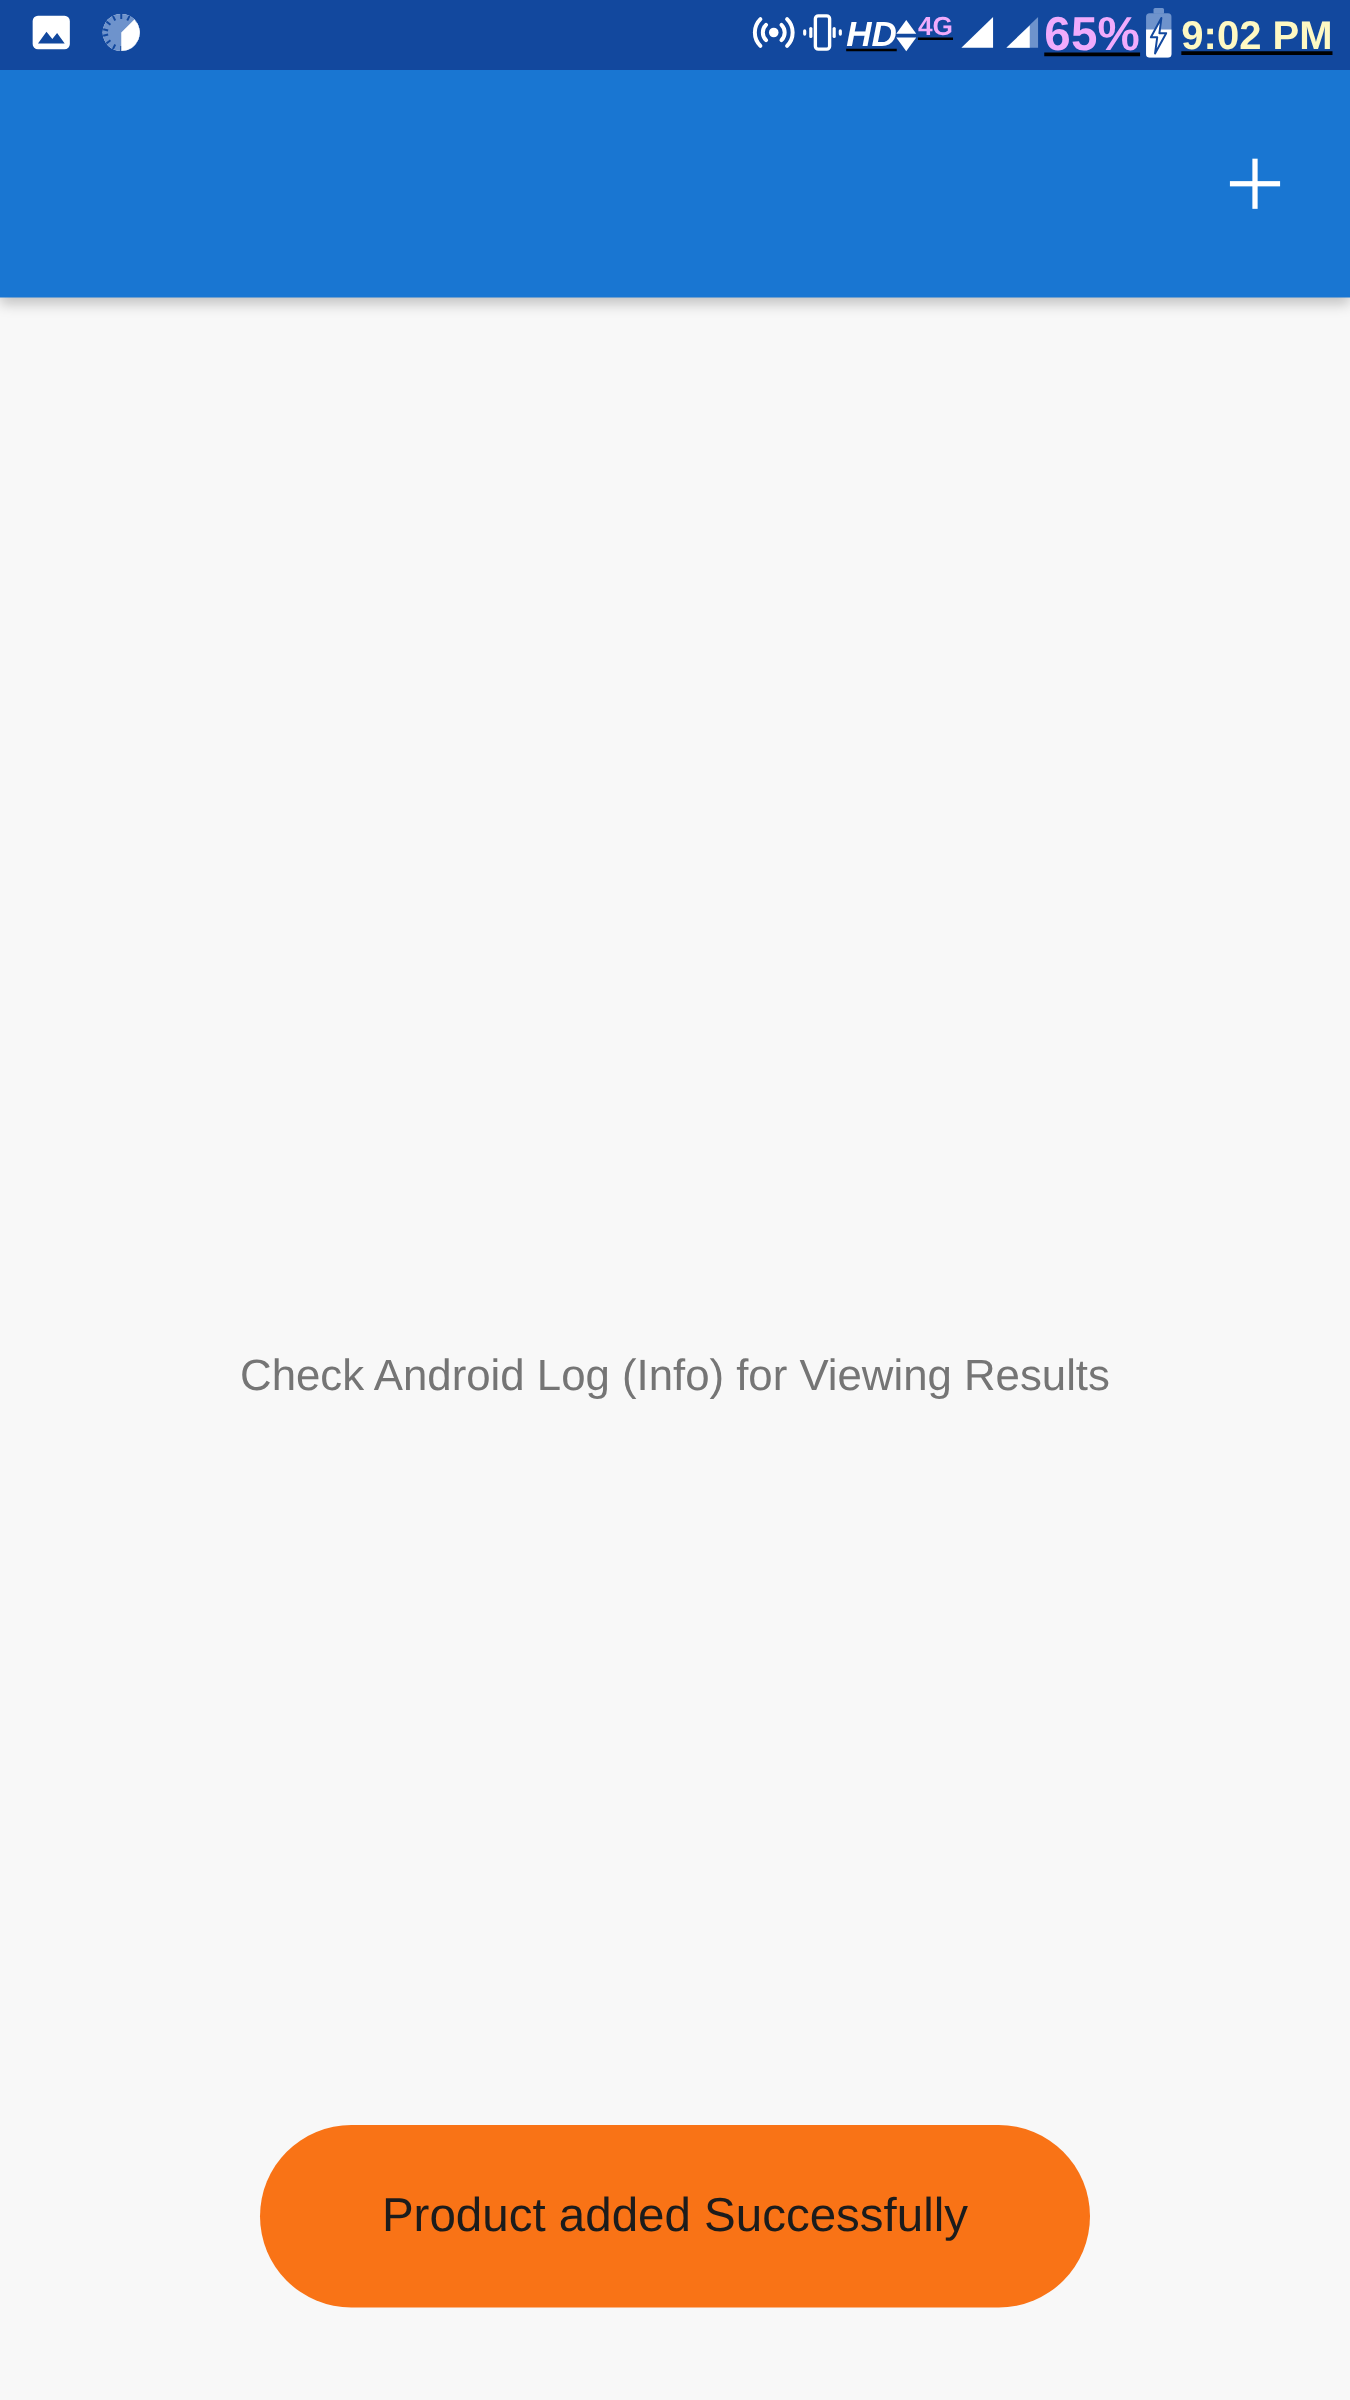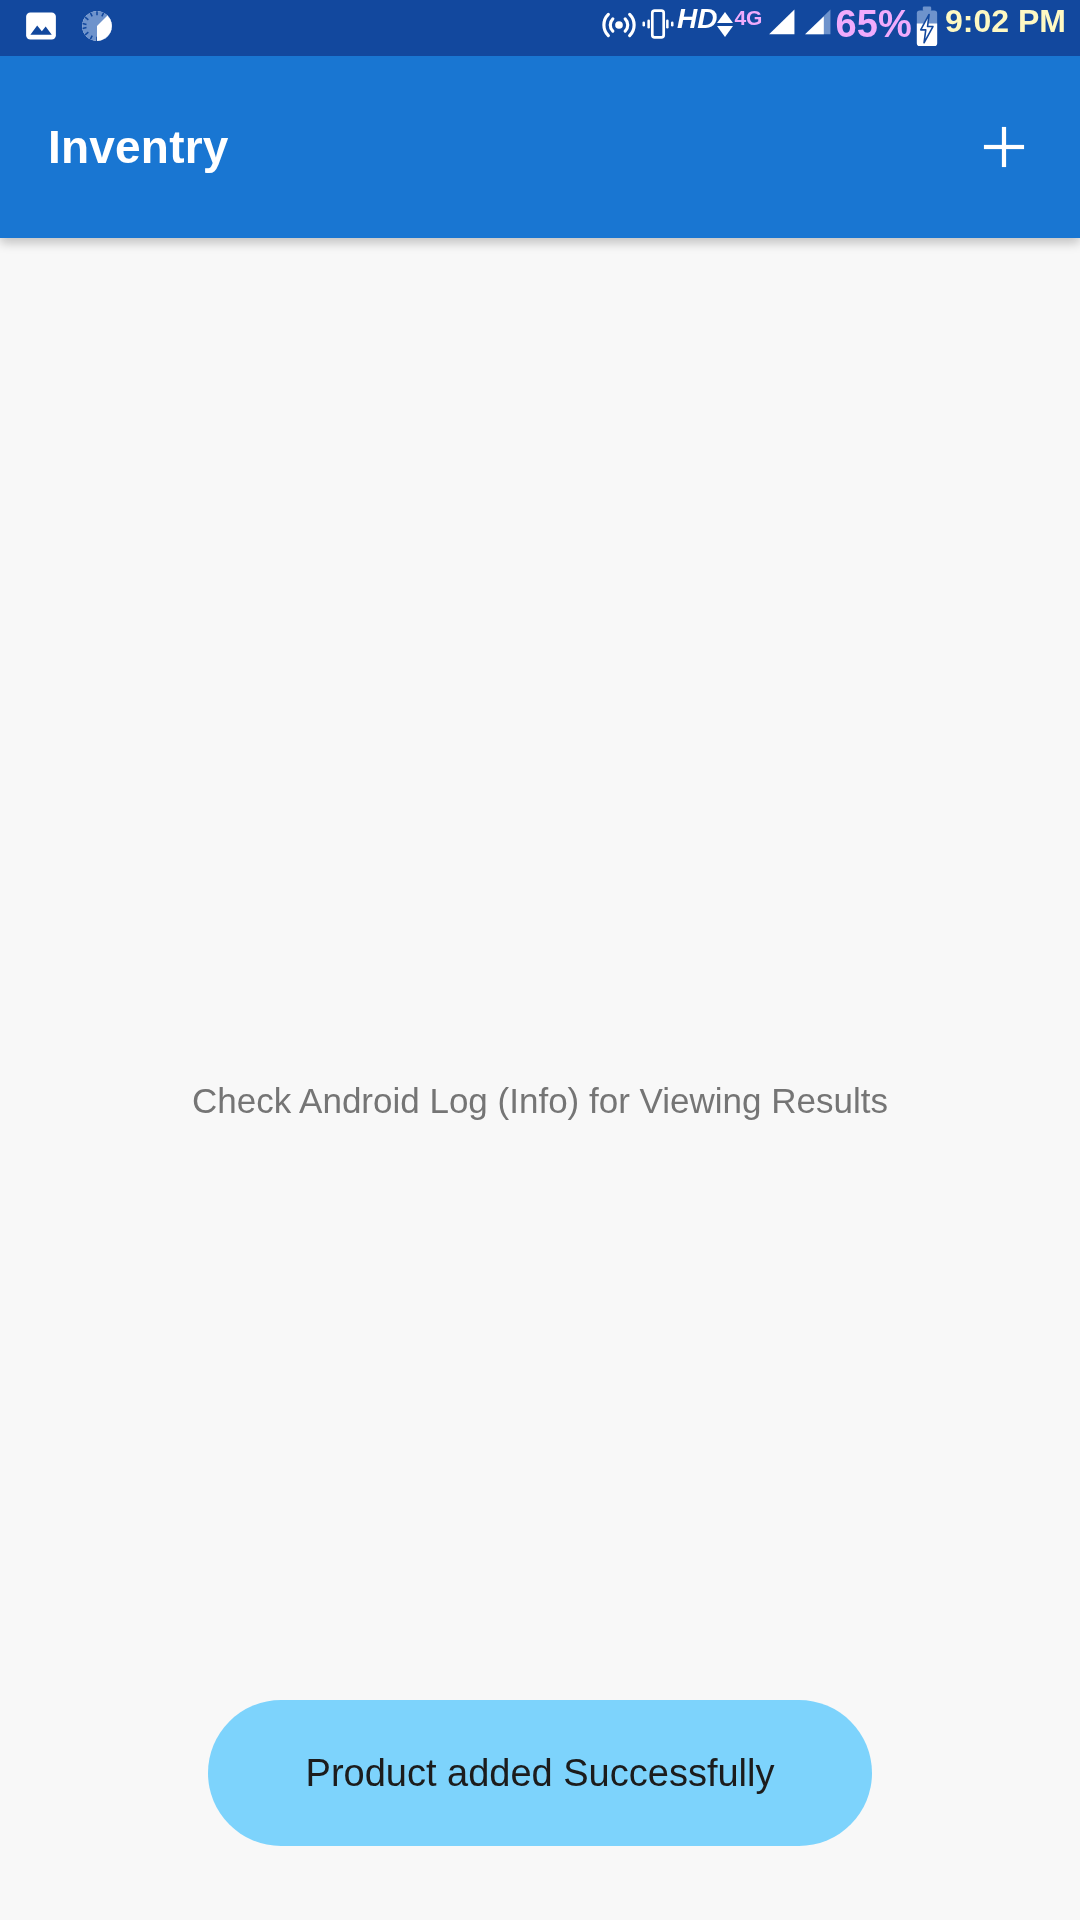--- a/index.html
+++ b/index.html
@@ -29,21 +29,22 @@
     z-index: 30;
   }
   .status-left {
     display: flex;
     align-items: center;
     gap: 22px;
   }
   .status-right {
     margin-left: auto;
     display: flex;
-    align-items: flex-start;
+    align-items: center;
+    text-decoration: underline;
   }
   .sb-icon { display: block; }
 
   .sb-text {
     color: #f0abfc;
     font-size: 38px;
     font-weight: bold;
     letter-spacing: 0.2px;
     white-space: nowrap;
     line-height: 1;
@@ -154,21 +155,21 @@
     white-space: nowrap;
   }
 
   
   .toast {
     position: absolute;
     left: 208px;
     top: 1700px;
     width: 664px;
     height: 146px;
-    background: #7dd3fc;
+    background: #f97316;
     border-radius: 73px;
     display: flex;
     align-items: center;
     justify-content: center;
     z-index: 25;
   }
   .toast-text {
     color: #1c1c1c;
     font-size: 38px;
     line-height: 1;
@@ -268,21 +269,20 @@
         <path d="M8.2 5.4 L3.4 14.2 L6.3 14.2 L5.3 21.6 L10.4 12.3 L7.3 12.3 Z" fill="#ffffff" stroke="#12489e" stroke-width="0.9" stroke-linejoin="round"></path>
       </svg>
     </span>
 
     <span class="sb-time">9:02 PM</span>
 
   </div>
 </div>
 
 <div class="app-bar">
-  <div class="app-bar-title">Inventry</div>
   <div class="add-button">
     <svg width="56" height="56" viewBox="0 0 24 24">
       <rect x="11.1" y="3.4" width="1.8" height="17.2" fill="#ffffff"></rect>
       <rect x="3.4" y="11.1" width="17.2" height="1.8" fill="#ffffff"></rect>
     </svg>
   </div>
 </div>
 
 <div class="content">
   <div class="center-message">Check Android Log (Info) for Viewing Results</div>

